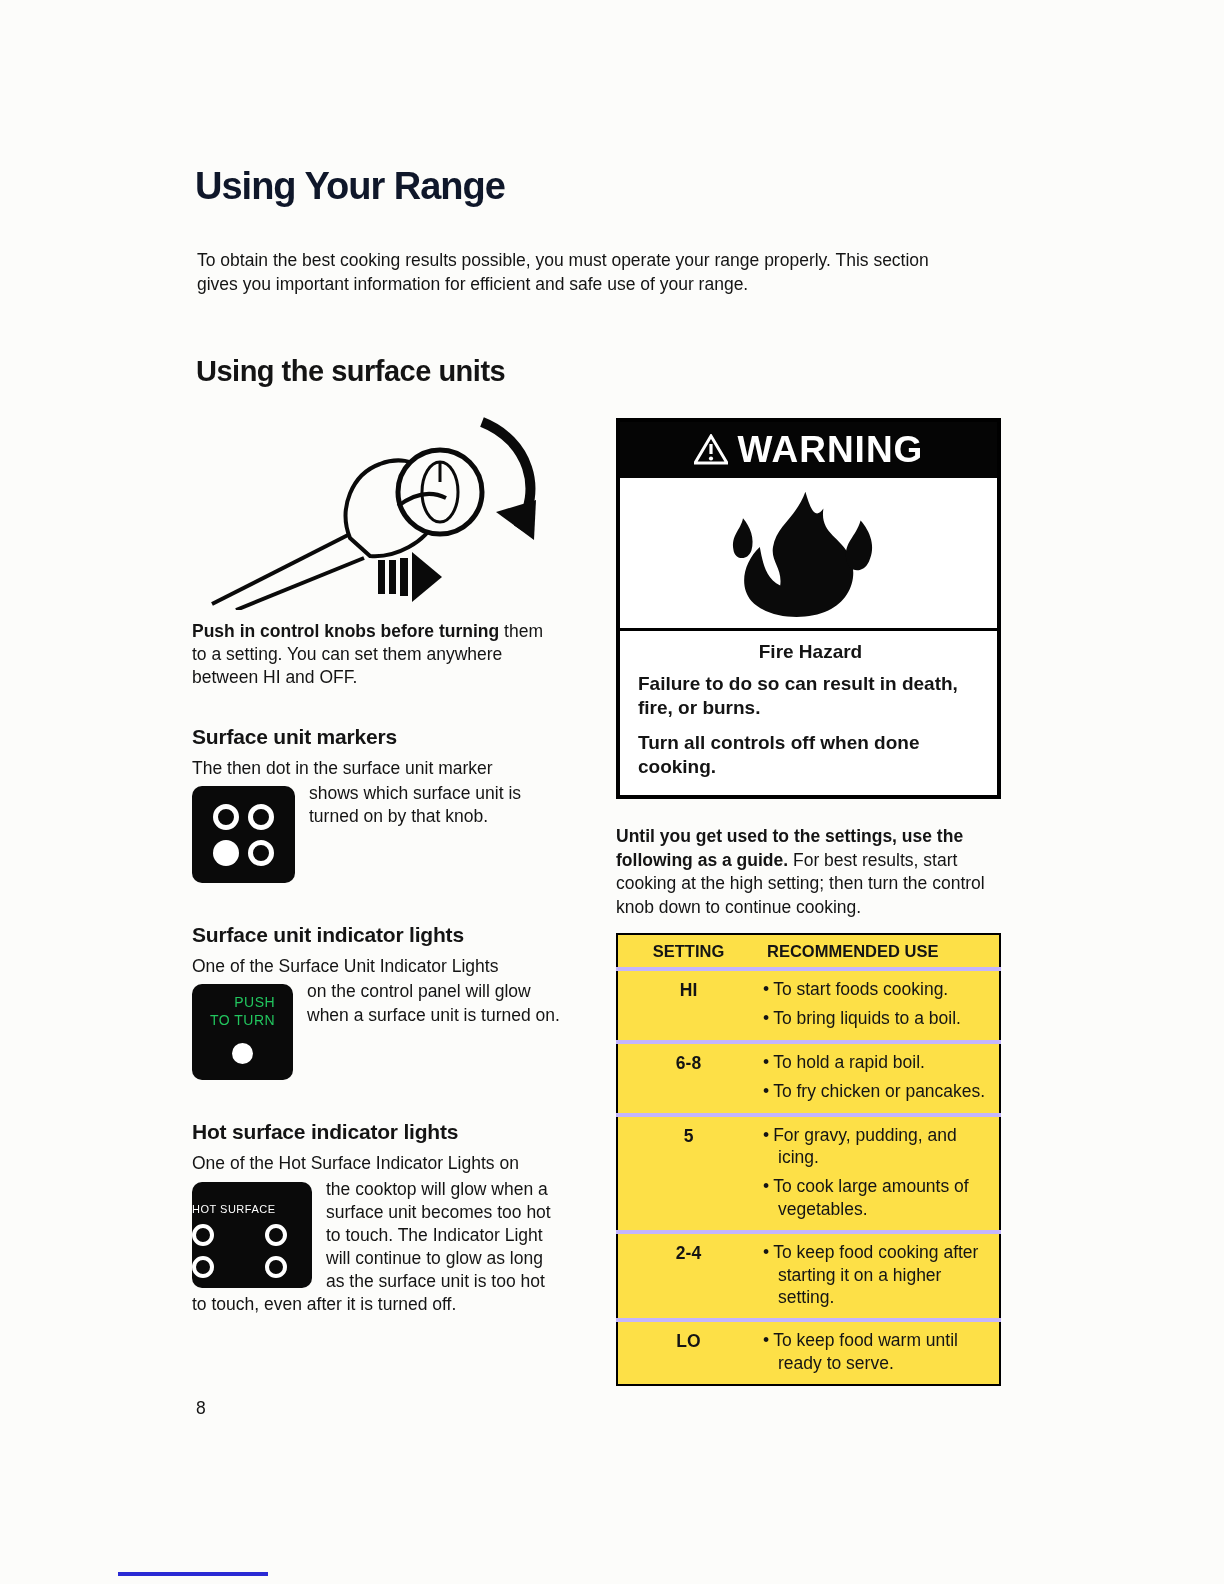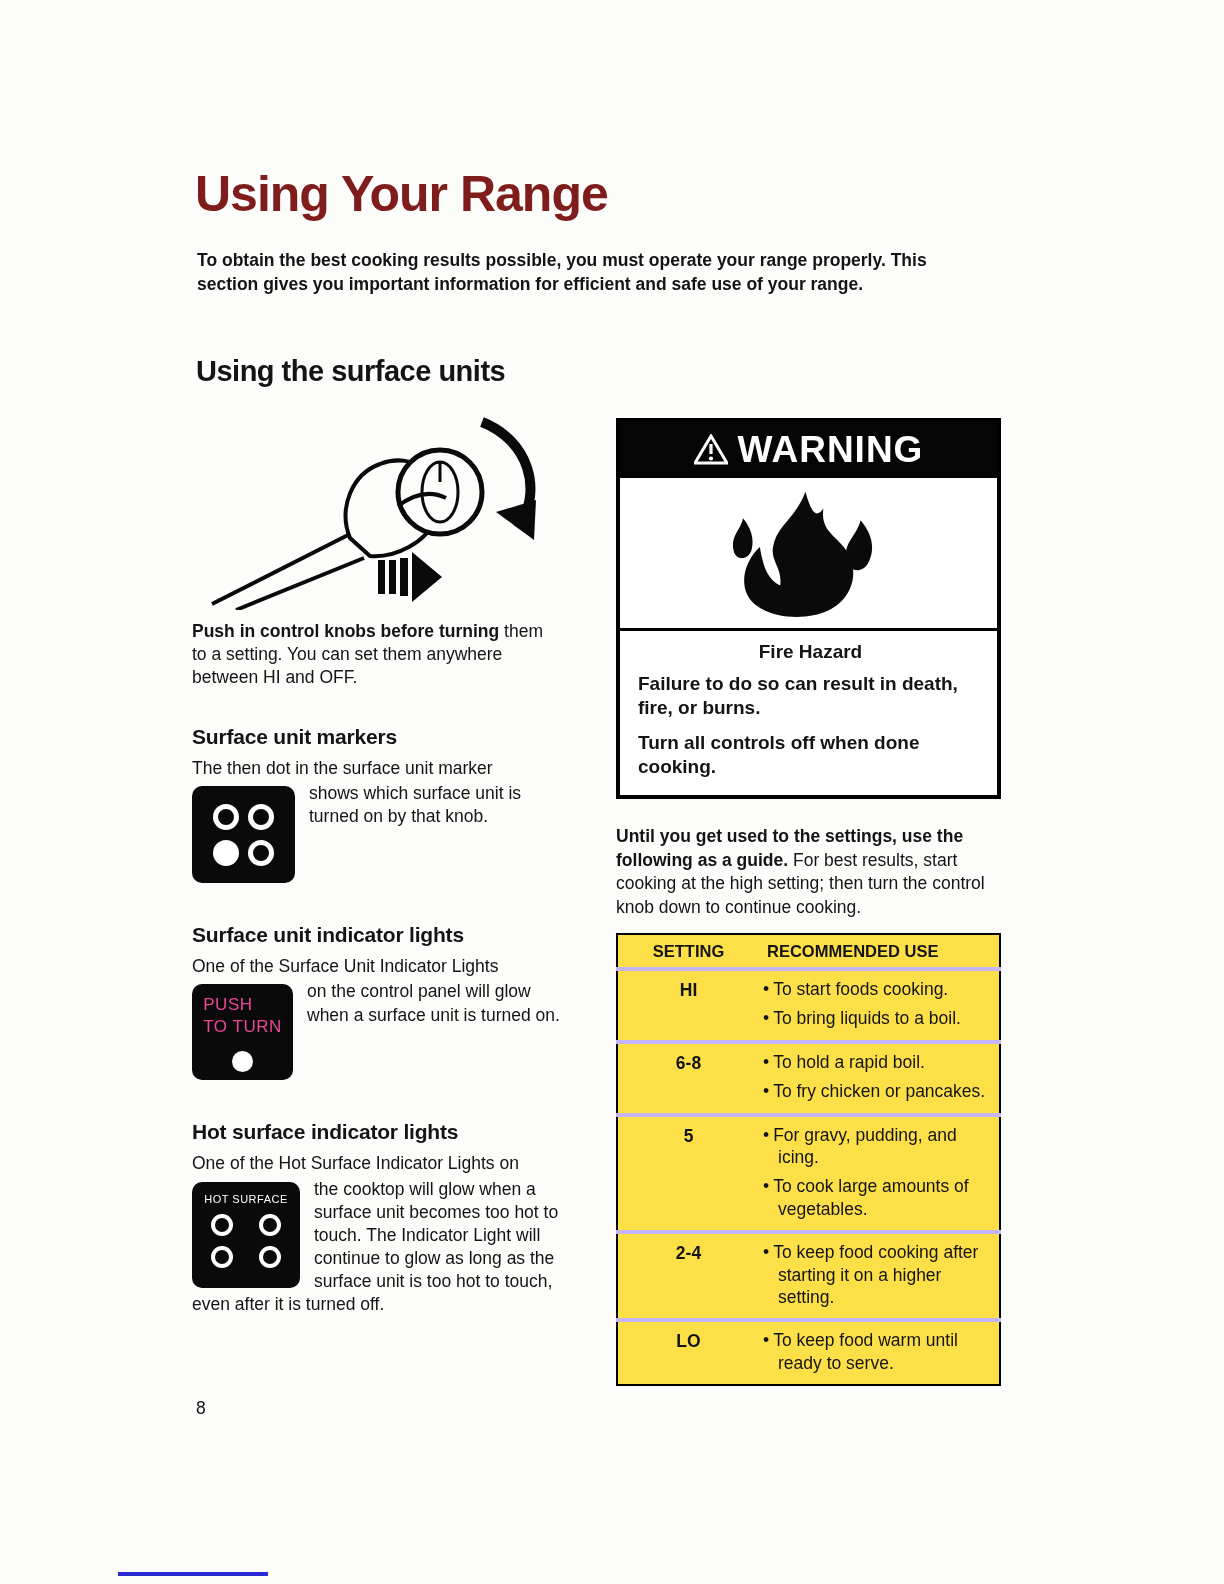--- a/index.html
+++ b/index.html
@@ -4,25 +4,25 @@
 <style>
   * { margin:0; padding:0; box-sizing:border-box; }
   html,body { background:#e9e9e7; }
   body { font-family:"Liberation Sans", sans-serif; color:#141414; }
   .page {
     position:relative; width:1224px; height:1584px;
     background:#fcfcfa; margin:0 auto; overflow:hidden;
   }
   .title {
     position:absolute; left:195px; top:165px;
-    font-size:50px; font-weight:bold; letter-spacing:-1px; color:#7f1d1d;
+    font-size:38px; font-weight:bold; letter-spacing:-1px; color:#0f172a;
   }
   .intro {
     position:absolute; left:197px; top:248px; width:775px;
-    font-size:17.5px; line-height:1.38;font-weight:bold;
+    font-size:17.5px; line-height:1.38;
   }
   .section-heading {
     position:absolute; left:196px; top:355px;
     font-size:29px; font-weight:bold; letter-spacing:-0.5px;
   }
   .col-left { position:absolute; left:192px; top:408px; width:372px; }
   .col-right { position:absolute; left:616px; top:418px; width:385px; }
 
   .knob-illustration { width:368px; height:202px; margin-bottom:10px; }
 
@@ -36,24 +36,24 @@
 
   .panel-icon { float:left; background:#0a0a0a; border-radius:10px; margin:4px 14px 4px 0; }
 
   .markers-icon { width:103px; height:97px; display:grid; grid-template-columns:1fr 1fr;
     justify-items:center; align-items:center; padding:12px 16px; }
   .dot { width:26px; height:26px; border-radius:50%; }
   .dot.open { border:5px solid #fff; }
   .dot.filled { background:#fff; }
 
   .ptt-icon { width:101px; height:96px; display:flex; flex-direction:column; align-items:center; padding-top:10px; }
-  .ptt-label { color:#ec4899; font-size:17px; line-height:1.25; text-align:left; letter-spacing:0.5px; }
+  .ptt-label { color:#22c55e; font-size:14px; line-height:1.25; text-align:right; letter-spacing:0.5px; }
   .ptt-dot { width:21px; height:21px; border-radius:50%; background:#fff; margin-top:14px; }
 
-  .hot-icon { width:108px; height:106px; display:flex; flex-direction:column; align-items:center; padding-top:10px; }
+  .hot-icon { width:120px; height:106px; display:flex; flex-direction:column; padding-top:20px; }
   .hot-label { color:#fff; font-size:11px; letter-spacing:0.5px; }
   .hot-grid { display:grid; grid-template-columns:1fr 1fr; gap:10px 26px; margin-top:8px; }
   .hot-grid .dot { width:22px; height:22px; }
   .hot-grid .dot.open { border-width:4px; }
 
   
   .warning-box { border:4px solid #000; background:#fff; }
   .warning-header { background:#050505; color:#fff; height:56px;
     display:flex; align-items:center; justify-content:center; gap:10px;
     font-size:37px; font-weight:bold; letter-spacing:1px; }

